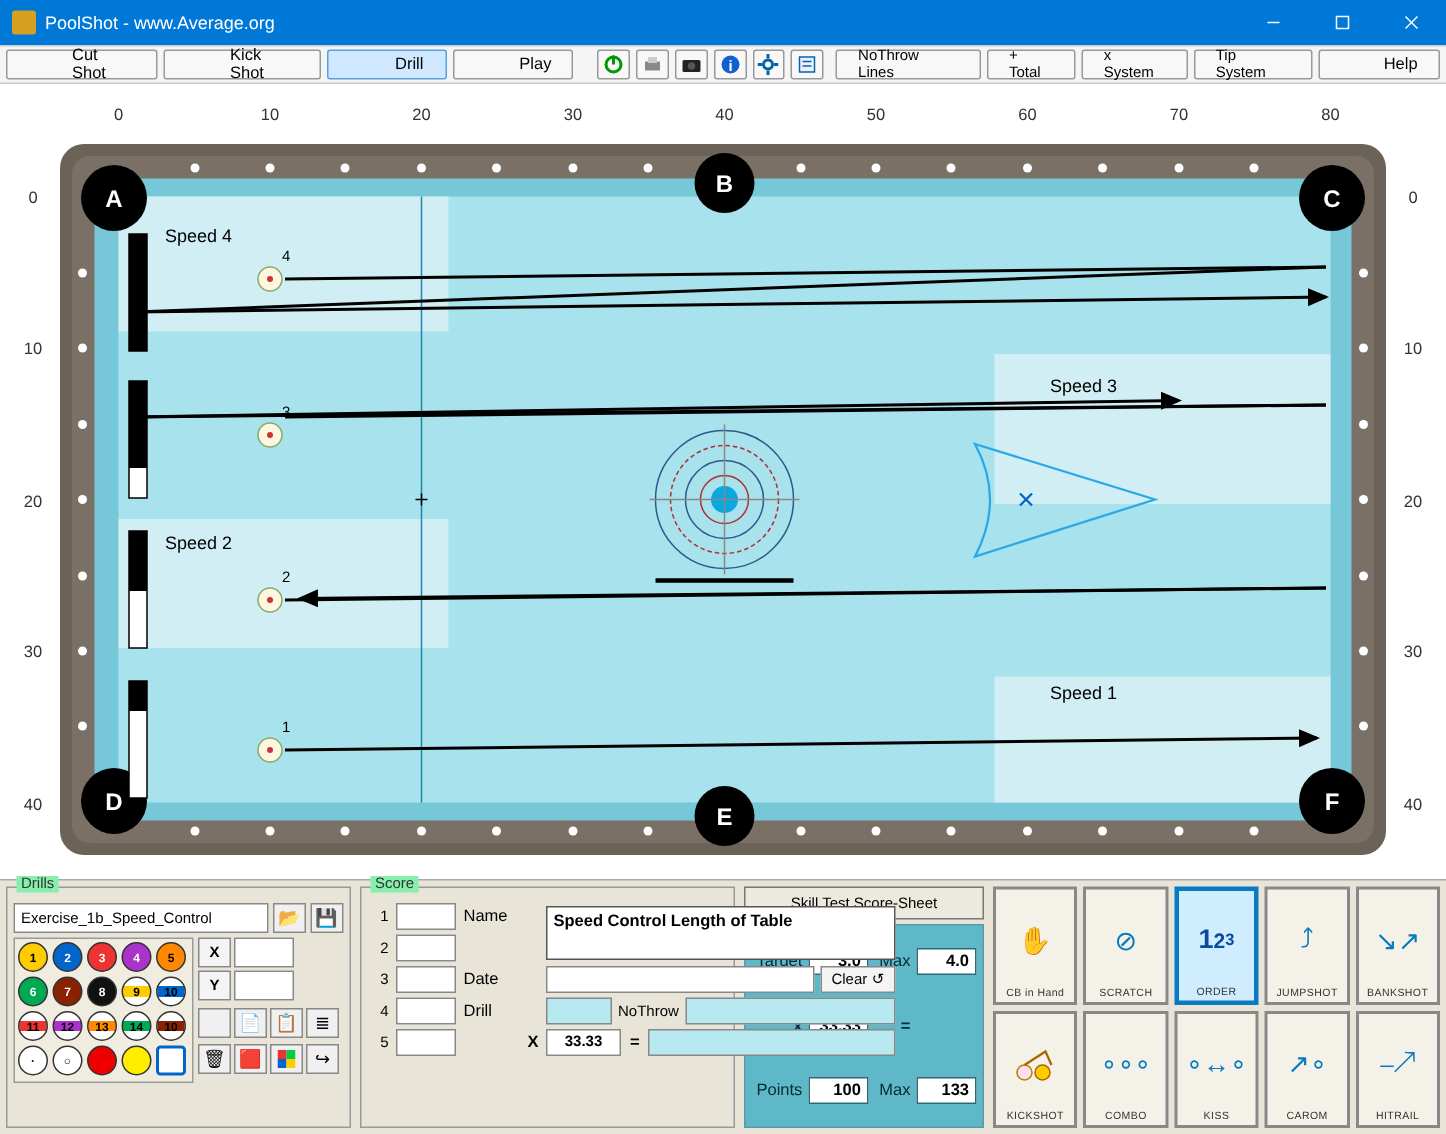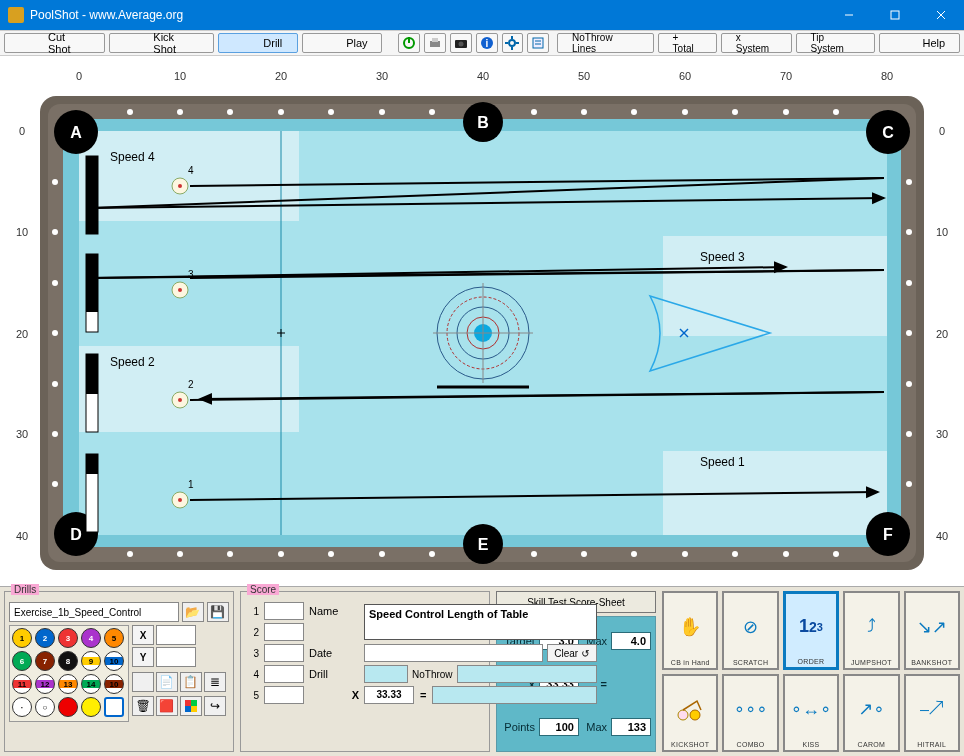--- a/index.html
+++ b/index.html
@@ -23,21 +23,21 @@
 
 
 .tablewrap { height: 530px; position: relative; background: #fff; }
 .tablewrap svg { display: block; }
 
 
 .bottom { height: 170px; background: #e8e4d8; border-top: 1px solid #aaa; display: flex; padding: 4px; gap: 6px; }
 
 
 .group { border: 1px solid #999; position: relative; padding: 10px 4px 4px 4px; background: #e8e4d8; }
-.group > .legend { position: absolute; top: -8px; left: 6px; background: #f9a8d4; padding: 0 3px; font-size: 10px; color: #333; }
+.group > .legend { position: absolute; top: -8px; left: 6px; background: #86efac; padding: 0 3px; font-size: 10px; color: #333; }
 
 .drills { width: 230px; }
 .drills-row1 { display: flex; gap: 3px; align-items: center; margin-bottom: 3px; }
 .fname { flex: 1; height: 20px; border: 1px solid #888; background: #fff; font-size: 10px; padding: 0 4px; }
 .iconbtn { width: 22px; height: 20px; border: 1px solid #888; background: #f0f0f0; display: flex; align-items: center; justify-content: center; cursor: pointer; font-size: 12px; }
 
 .balls-area { display: flex; gap: 3px; }
 .ballgrid { display: grid; grid-template-columns: repeat(5, 22px); grid-auto-rows: 22px; gap: 1px; border: 1px solid #999; padding: 2px; background: #f0ede0; }
 .ball { width: 20px; height: 20px; border-radius: 50%; border: 1px solid #333; display: flex; align-items: center; justify-content: center; font-size: 8px; font-weight: bold; cursor: pointer; }
 .xycol { display: flex; flex-direction: column; gap: 2px; }

